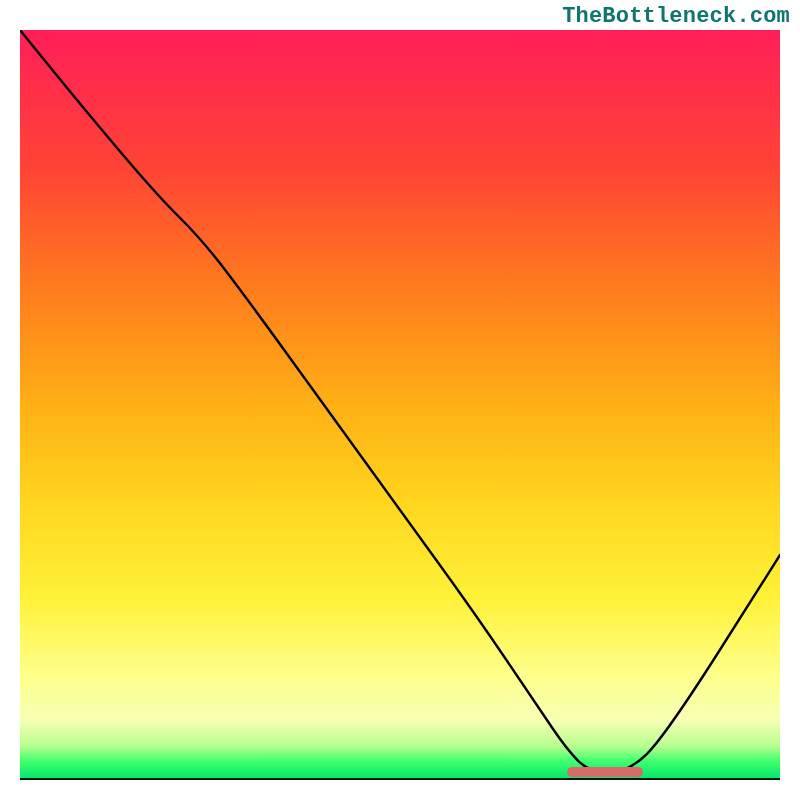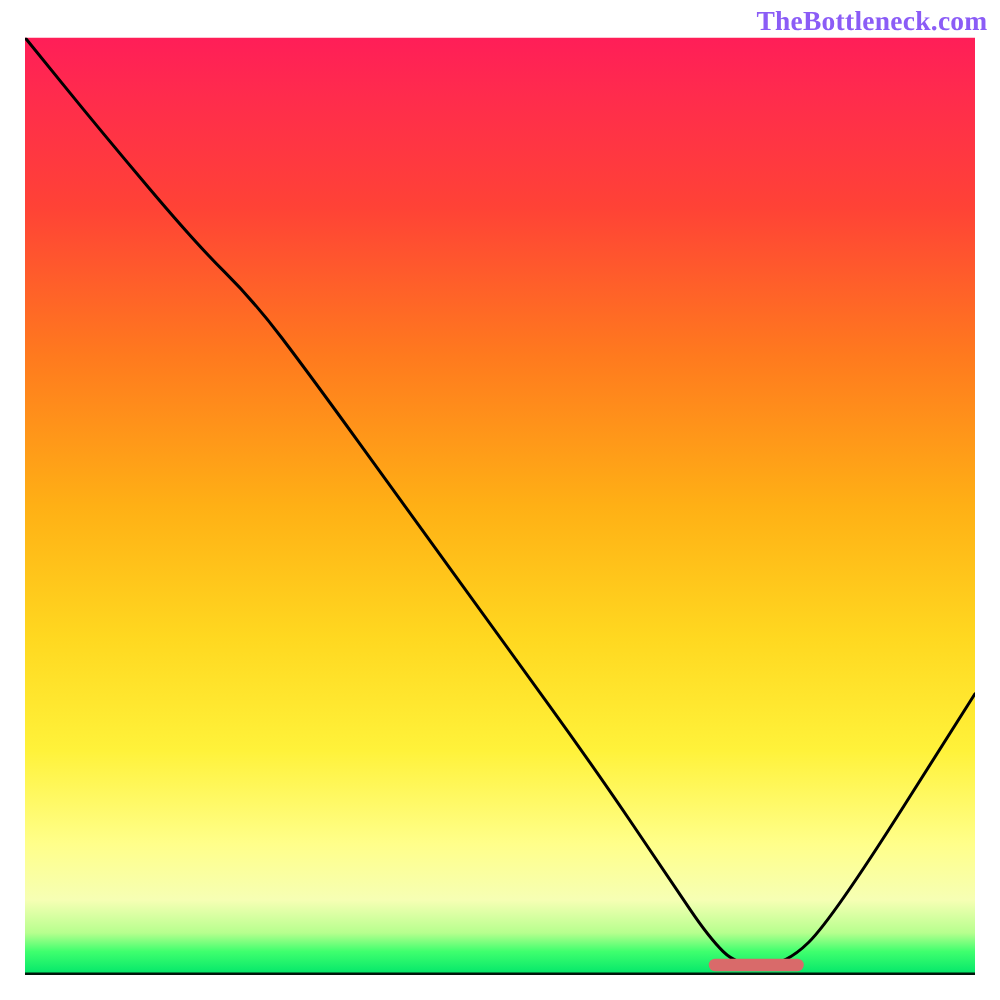--- a/index.html
+++ b/index.html
@@ -12,24 +12,24 @@
   }
   .canvas {
     position: relative;
     width: 800px;
     height: 800px;
   }
   .watermark {
     position: absolute;
     top: 4px;
     right: 10px;
-    font-family: Liberation Serif, serif;
+    font-family: Liberation Mono, monospace;
     font-weight: 600;
     font-size: 22px;
-    color: #8b5cf6;
+    color: #0f766e;
     letter-spacing: 0.2px;
     user-select: none;
   }
   .plot-area {
     position: absolute;
     left: 20px;
     top: 30px;
     width: 760px;
     height: 750px;
     overflow: hidden;

